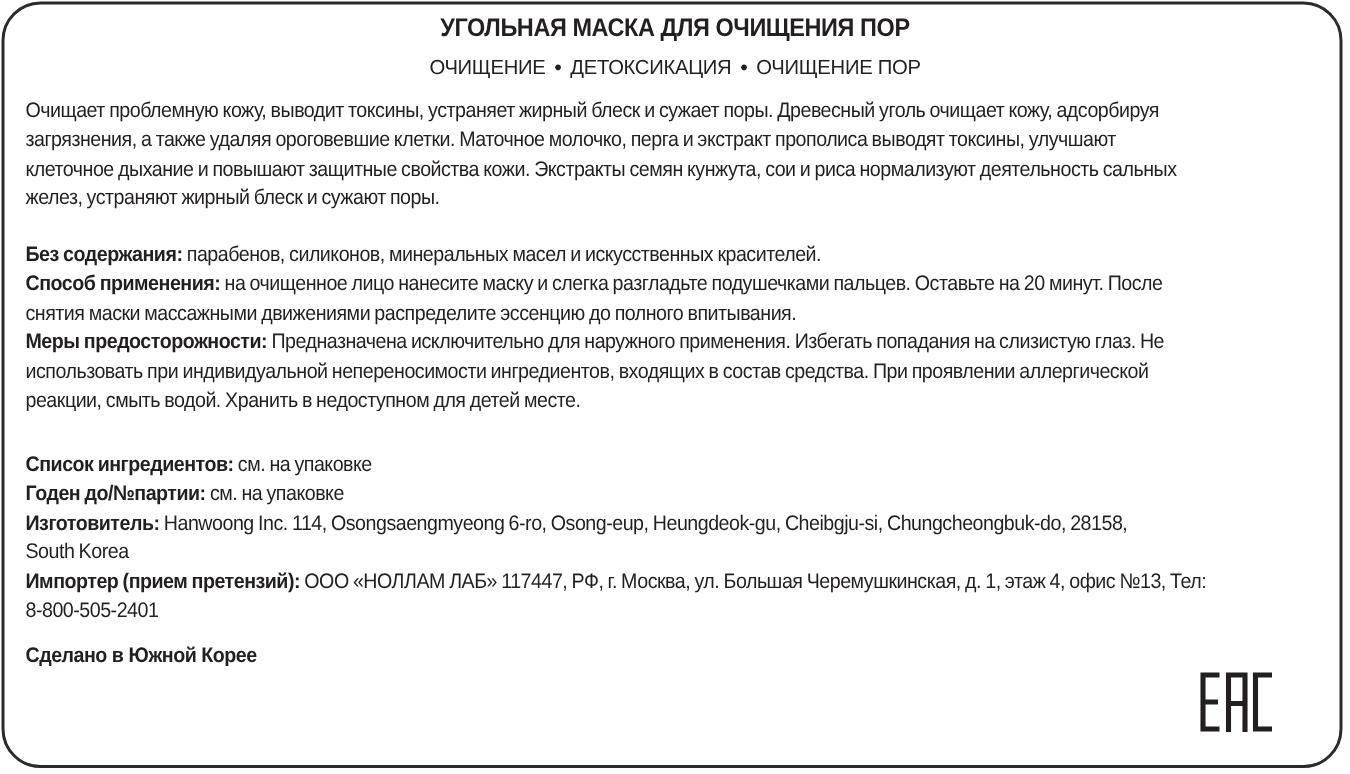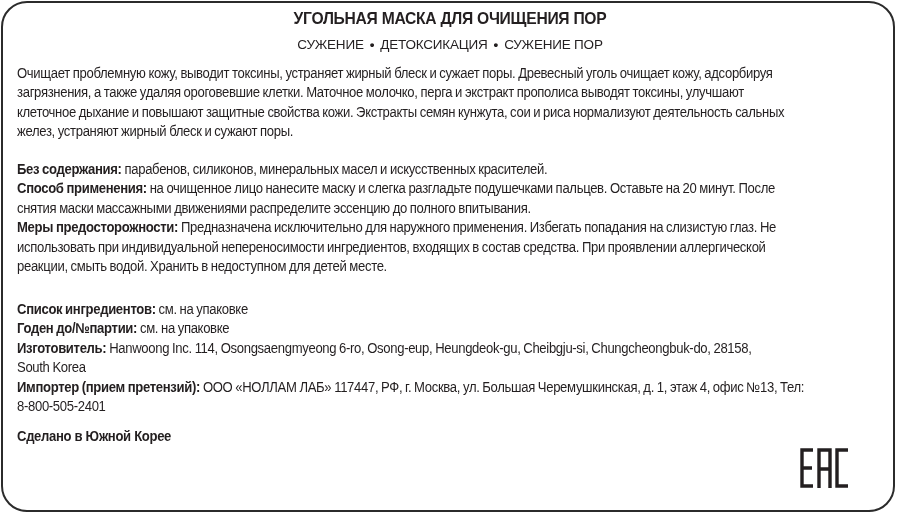--- a/index.html
+++ b/index.html
@@ -93,21 +93,21 @@
     }
   </style>
 </head>
 <body>
 
 <div class="frame"></div>
 
 <div class="title">УГОЛЬНАЯ МАСКА ДЛЯ ОЧИЩЕНИЯ ПОР</div>
 
 <div class="subtitle">
-  <span>СУЖЕНИЕ</span><span class="dot">•</span><span>ДЕТОКСИКАЦИЯ</span><span class="dot">•</span><span>СУЖЕНИЕ ПОР</span>
+  <span>ОЧИЩЕНИЕ</span><span class="dot">•</span><span>ДЕТОКСИКАЦИЯ</span><span class="dot">•</span><span>ОЧИЩЕНИЕ ПОР</span>
 </div>
 
 <div class="body-text block intro">
   <p>Очищает проблемную кожу, выводит токсины, устраняет жирный блеск и сужает поры. Древесный уголь очищает кожу, адсорбируя</p>
   <p>загрязнения, а также удаляя ороговевшие клетки. Маточное молочко, перга и экстракт прополиса выводят токсины, улучшают</p>
   <p>клеточное дыхание и повышают защитные свойства кожи. Экстракты семян кунжута, сои и риса нормализуют деятельность сальных</p>
   <p>желез, устраняют жирный блеск и сужают поры.</p>
 </div>
 
 <div class="body-text block usage">

